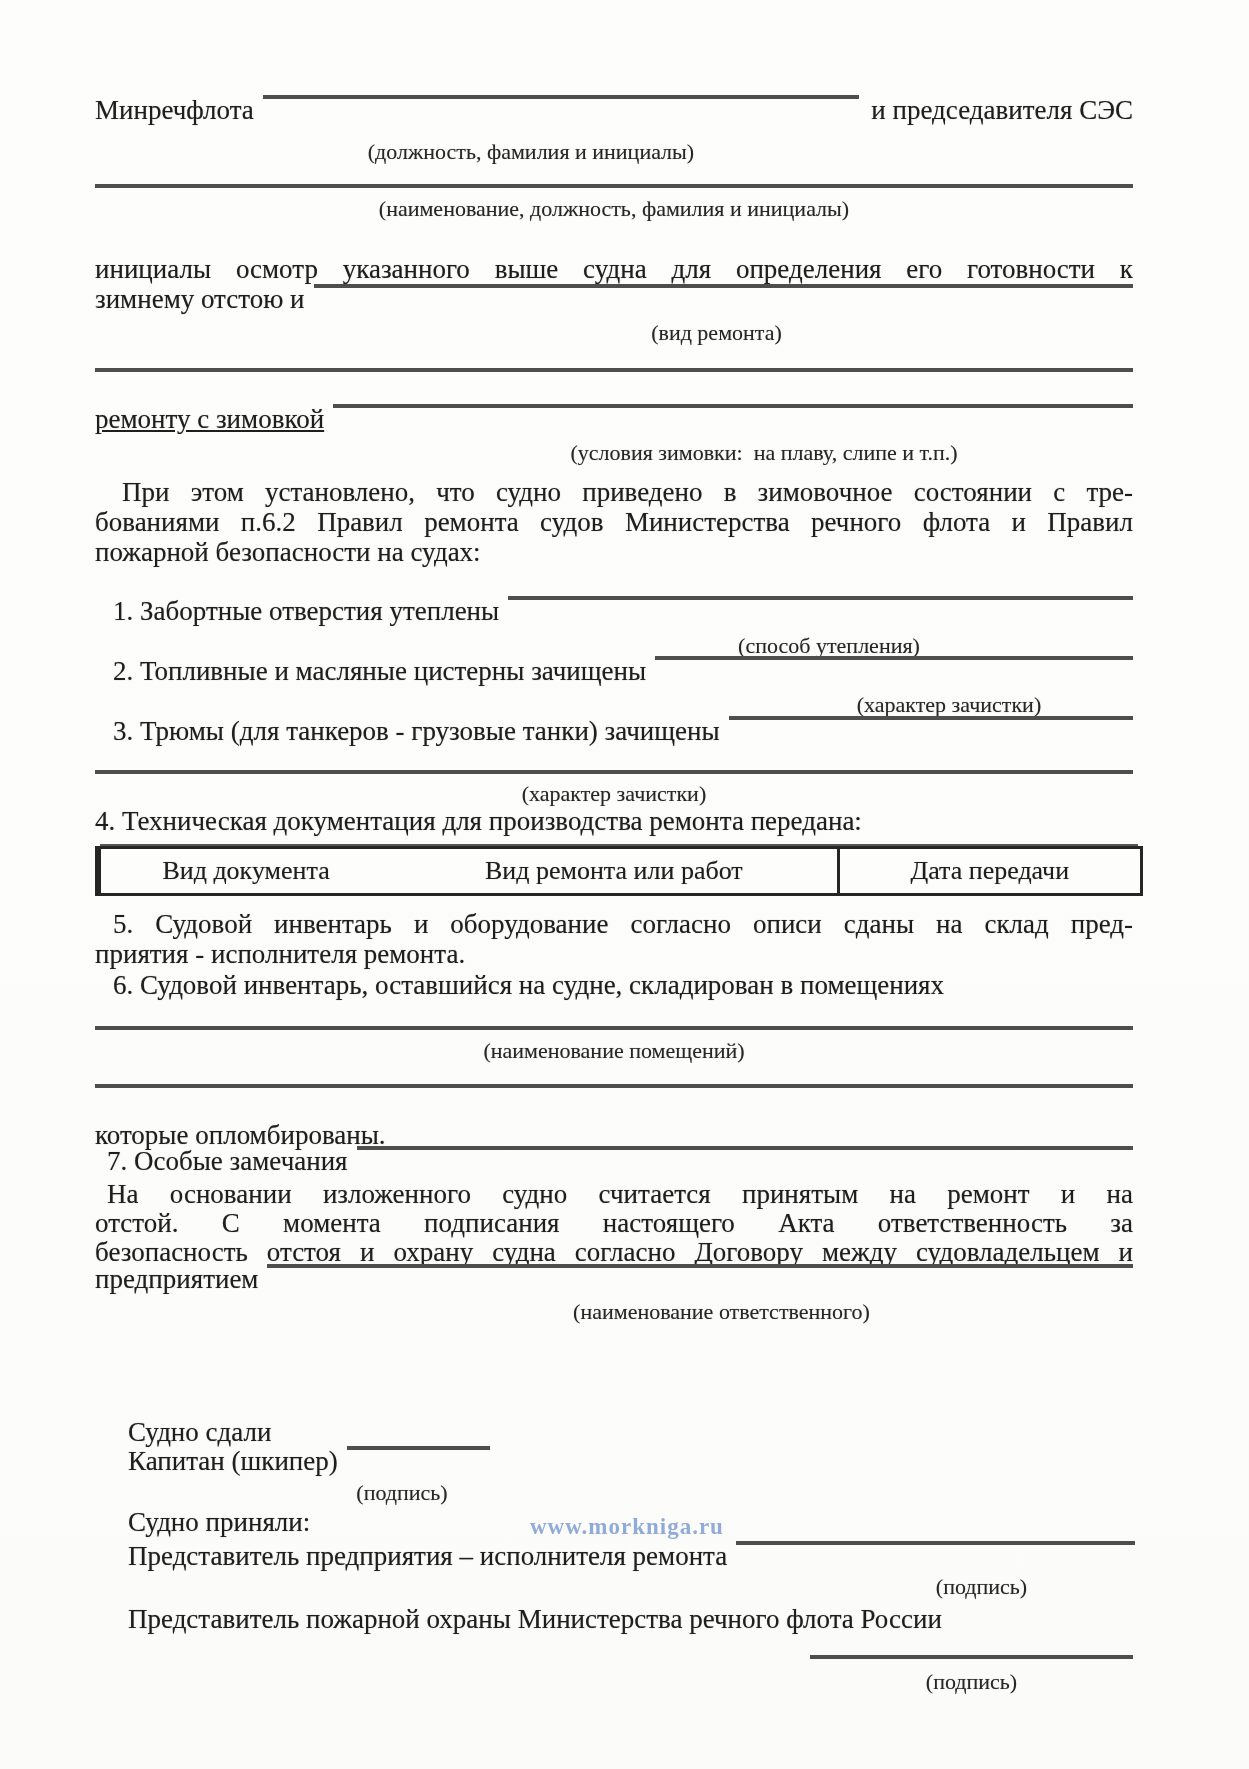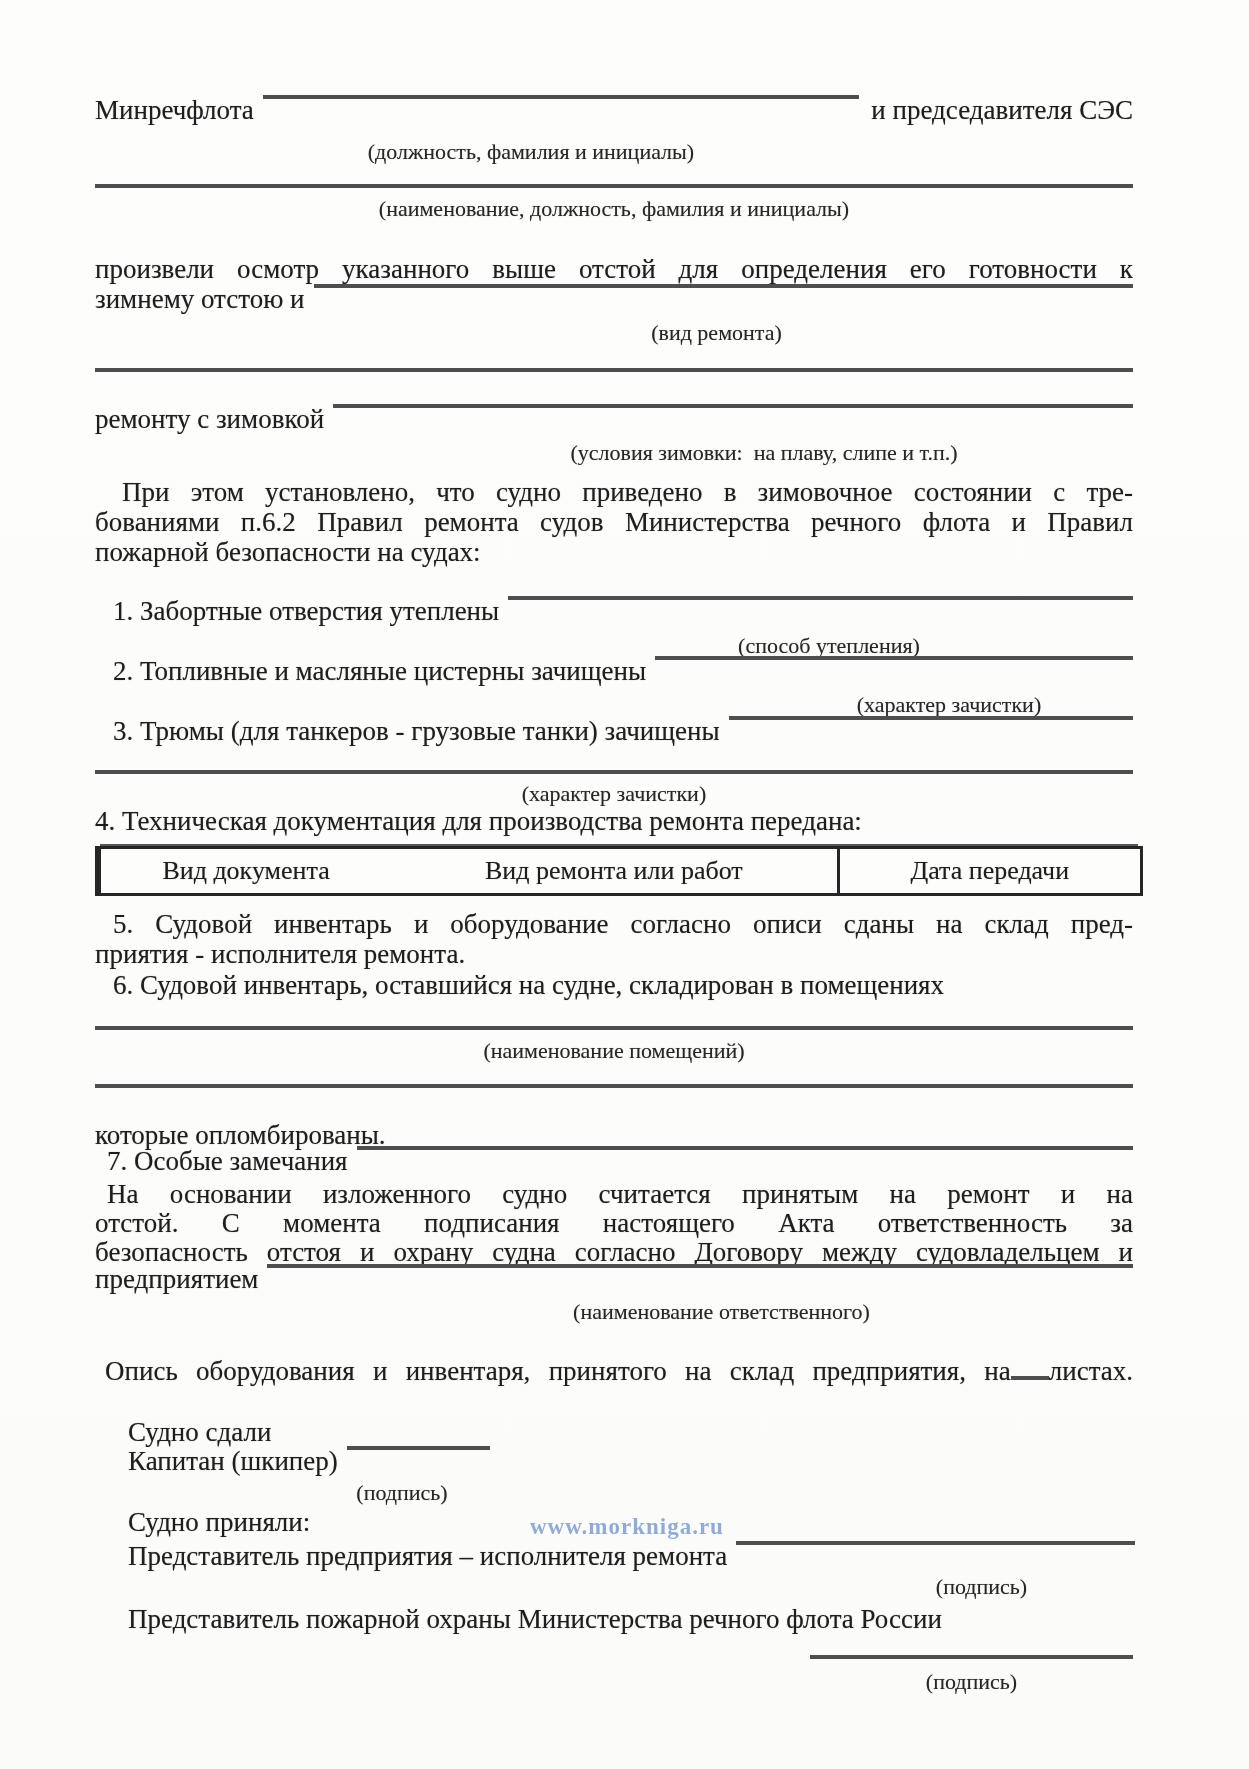--- a/index.html
+++ b/index.html
@@ -60,30 +60,30 @@
   <div class="row" style="top:95px; left:95px; right:116px;">
     <span class="txt">Минречфлота</span>
     <span class="blank"></span>
     <span class="txt" style="margin-left:12px;">и председавителя СЭС</span>
   </div>
   <div class="cap" style="top:139px; left:225px; width:612px;">(должность, фамилия и инициалы)</div>
 
   <div class="hline" style="top:184px; left:95px; width:1038px;"></div>
   <div class="cap" style="top:196px; left:95px; width:1038px;">(наименование, должность, фамилия и инициалы)</div>
 
-  <div class="jl" style="top:254px; left:95px; width:1038px;">произвели осмотр указанного выше отстой для определения его готовности к</div>
+  <div class="jl" style="top:254px; left:95px; width:1038px;">инициалы осмотр указанного выше судна для определения его готовности к</div>
   <div class="row" style="top:284px; left:95px; right:116px;">
     <span class="txt">зимнему отстою и</span>
     <span class="blank"></span>
   </div>
   <div class="cap" style="top:320px; left:300px; width:833px;">(вид ремонта)</div>
 
   <div class="hline" style="top:368px; left:95px; width:1038px;"></div>
 
-  <div class="row" style="top:404px; left:95px; right:116px;">
+  <div class="row" style="top:404px; left:95px; right:116px;text-decoration:underline;">
     <span class="txt">ремонту с зимовкой</span>
     <span class="blank"></span>
   </div>
   <div class="cap" style="top:440px; left:395px; width:738px;">(условия зимовки:&nbsp; на плаву, слипе и т.п.)</div>
 
   <div class="jl" style="top:477px; left:122px; width:1011px;">При этом установлено, что судно приведено в зимовочное состоянии с тре-</div>
   <div class="jl" style="top:507px; left:95px; width:1038px;">бованиями п.6.2 Правил ремонта судов Министерства речного флота и Правил</div>
   <div class="t" style="top:537px; left:95px;">пожарной безопасности на судах:</div>
 
   <div class="row" style="top:596px; left:113px; right:116px;">
@@ -128,23 +128,20 @@
   </div>
   <div class="jl" style="top:1179px; left:107px; width:1026px;">На основании изложенного судно считается принятым на ремонт и на</div>
   <div class="jl" style="top:1208px; left:95px; width:1038px;">отстой. С момента подписания настоящего Акта ответственность за</div>
   <div class="jl" style="top:1237px; left:95px; width:1038px;">безопасность отстоя и охрану судна согласно Договору между судовладельцем и</div>
   <div class="row" style="top:1264px; left:95px; right:116px;">
     <span class="txt">предприятием</span>
     <span class="blank"></span>
   </div>
   <div class="cap" style="top:1299px; left:310px; width:823px;">(наименование ответственного)</div>
 
-  <div class="jl" style="top:1356px; left:105px; width:1028px;">
-    <span>Опись оборудования и инвентаря, принятого на склад предприятия, на</span><span class="iblank"></span><span>листах.</span>
-  </div>
 
   <div class="t" style="top:1417px; left:128px;">Судно сдали</div>
   <div class="row" style="top:1446px; left:128px; width:362px;">
     <span class="txt">Капитан (шкипер)</span>
     <span class="blank"></span>
   </div>
   <div class="cap" style="top:1480px; left:312px; width:180px;">(подпись)</div>
 
   <div class="t" style="top:1507px; left:128px;font-family:Liberation Serif, serif;">Судно приняли:</div>
   <div class="watermark" style="color:#7e9ed2">www.morkniga.ru</div>

